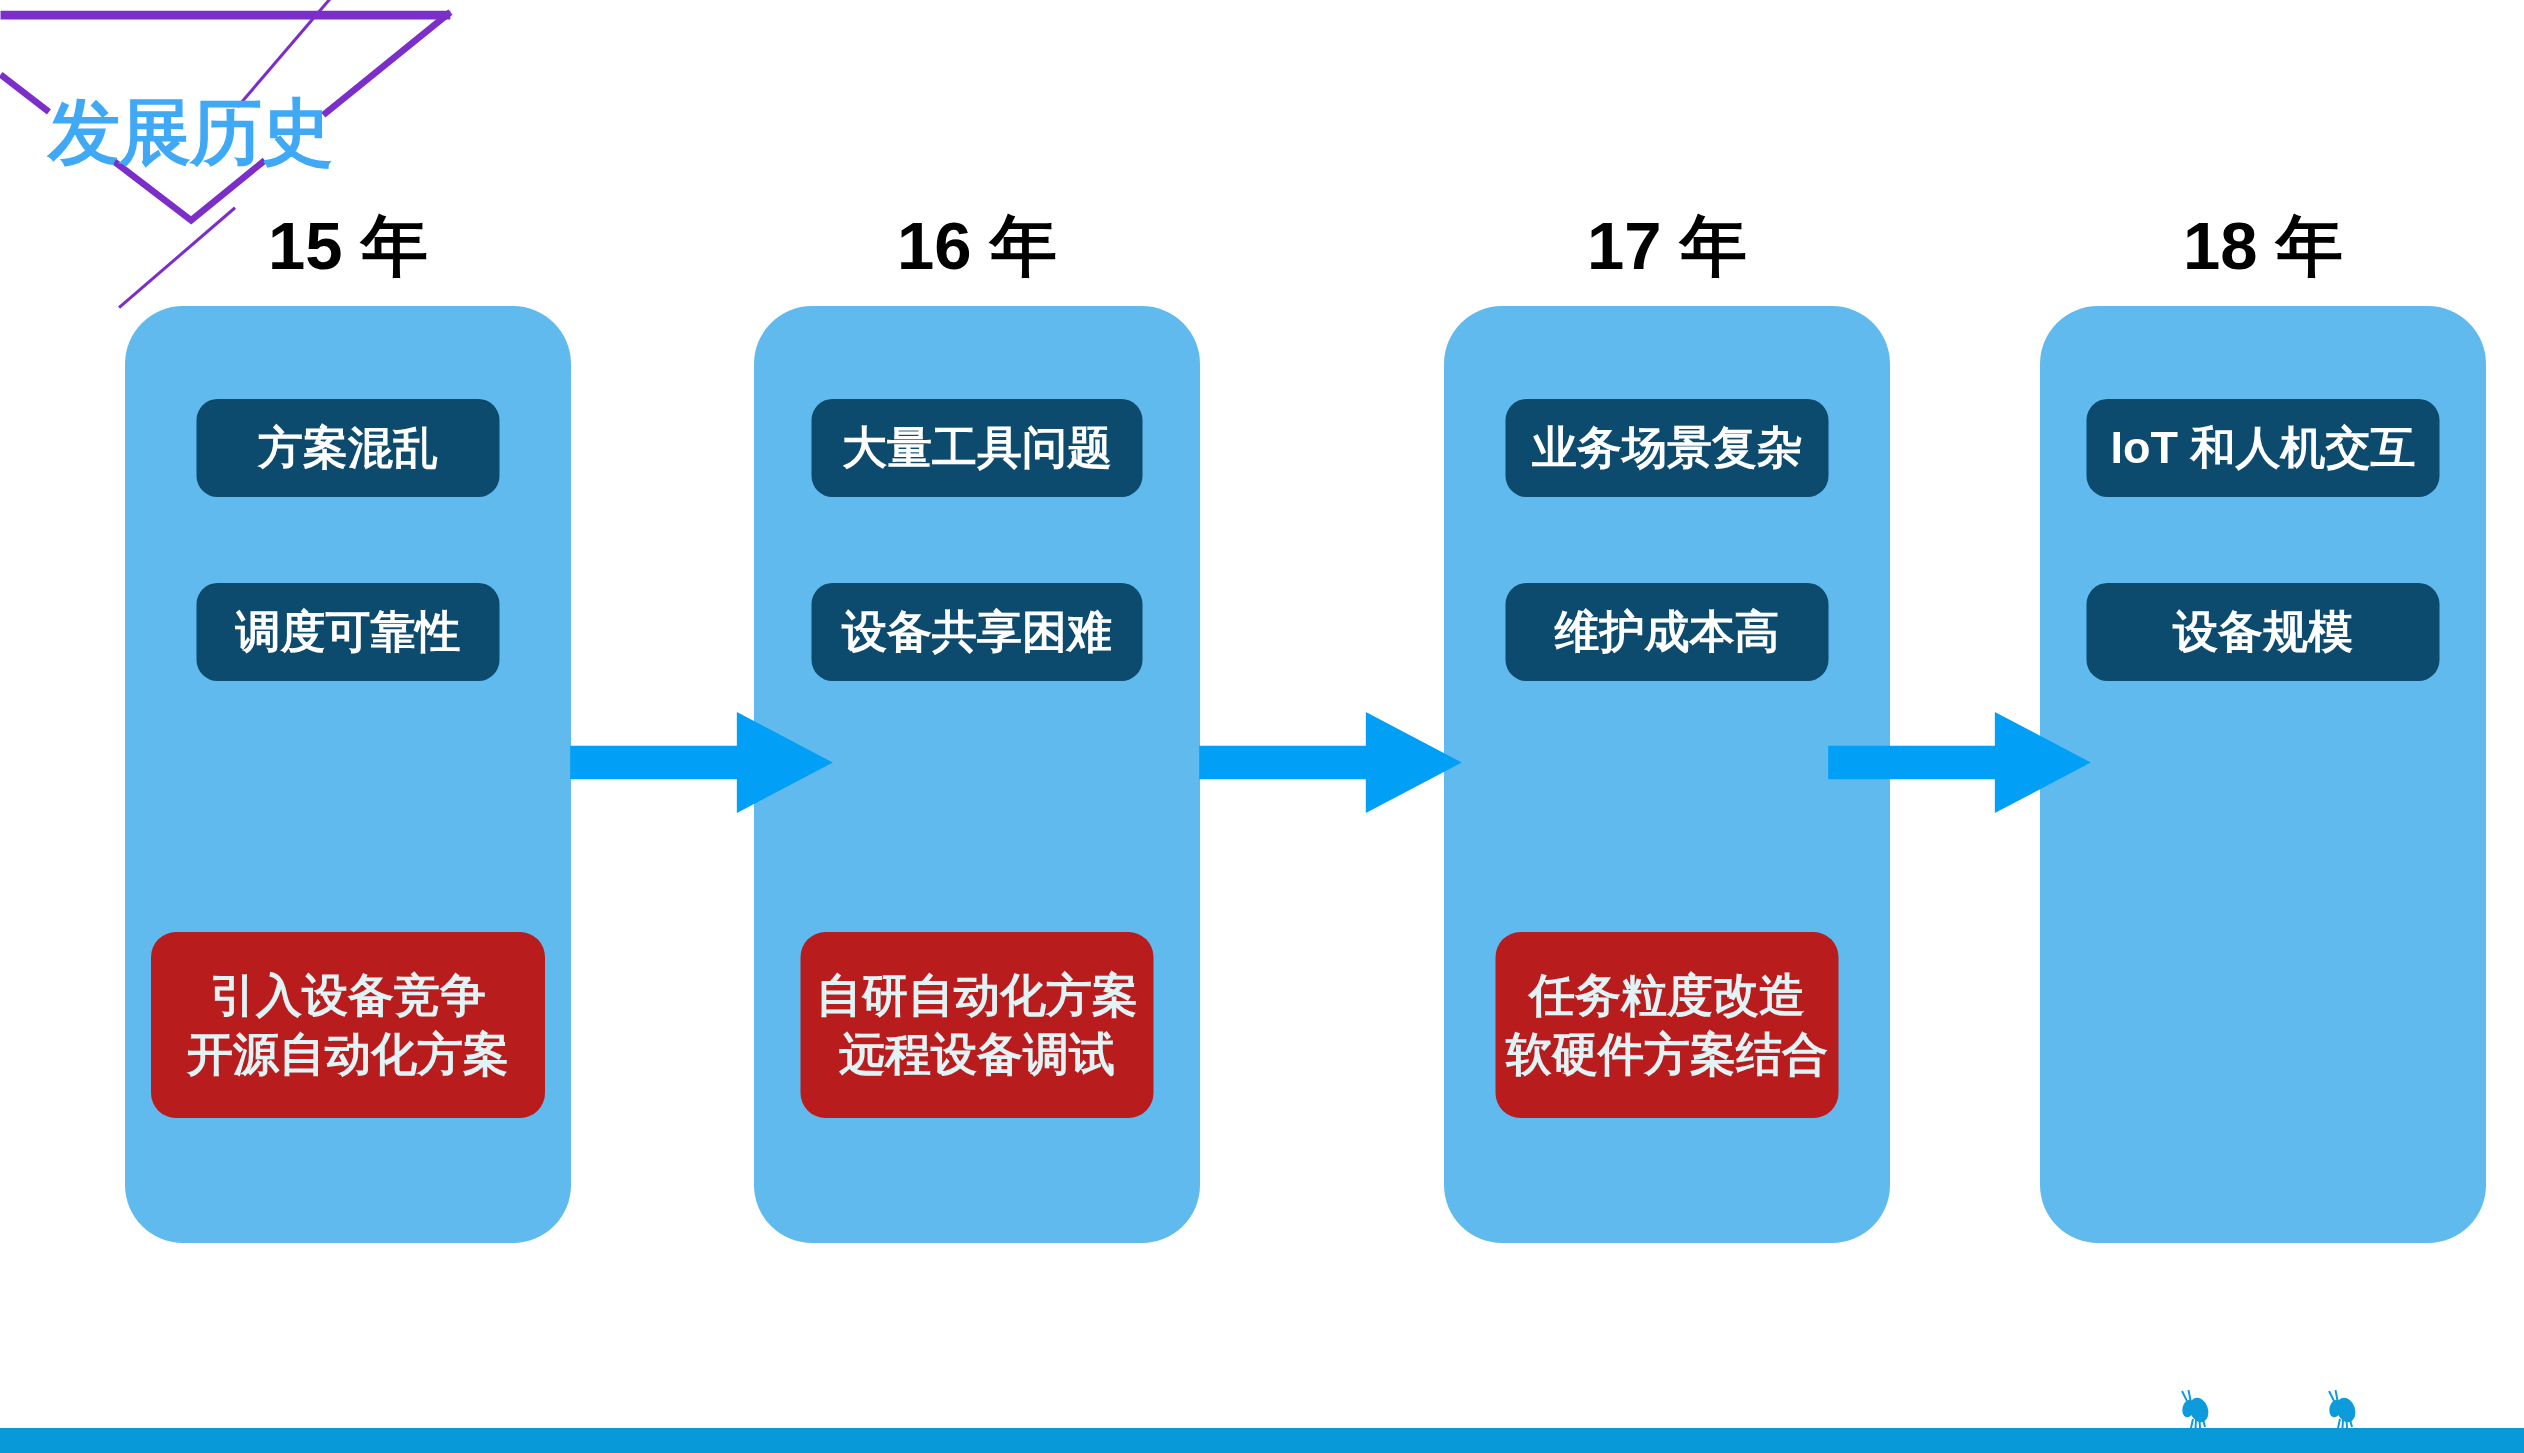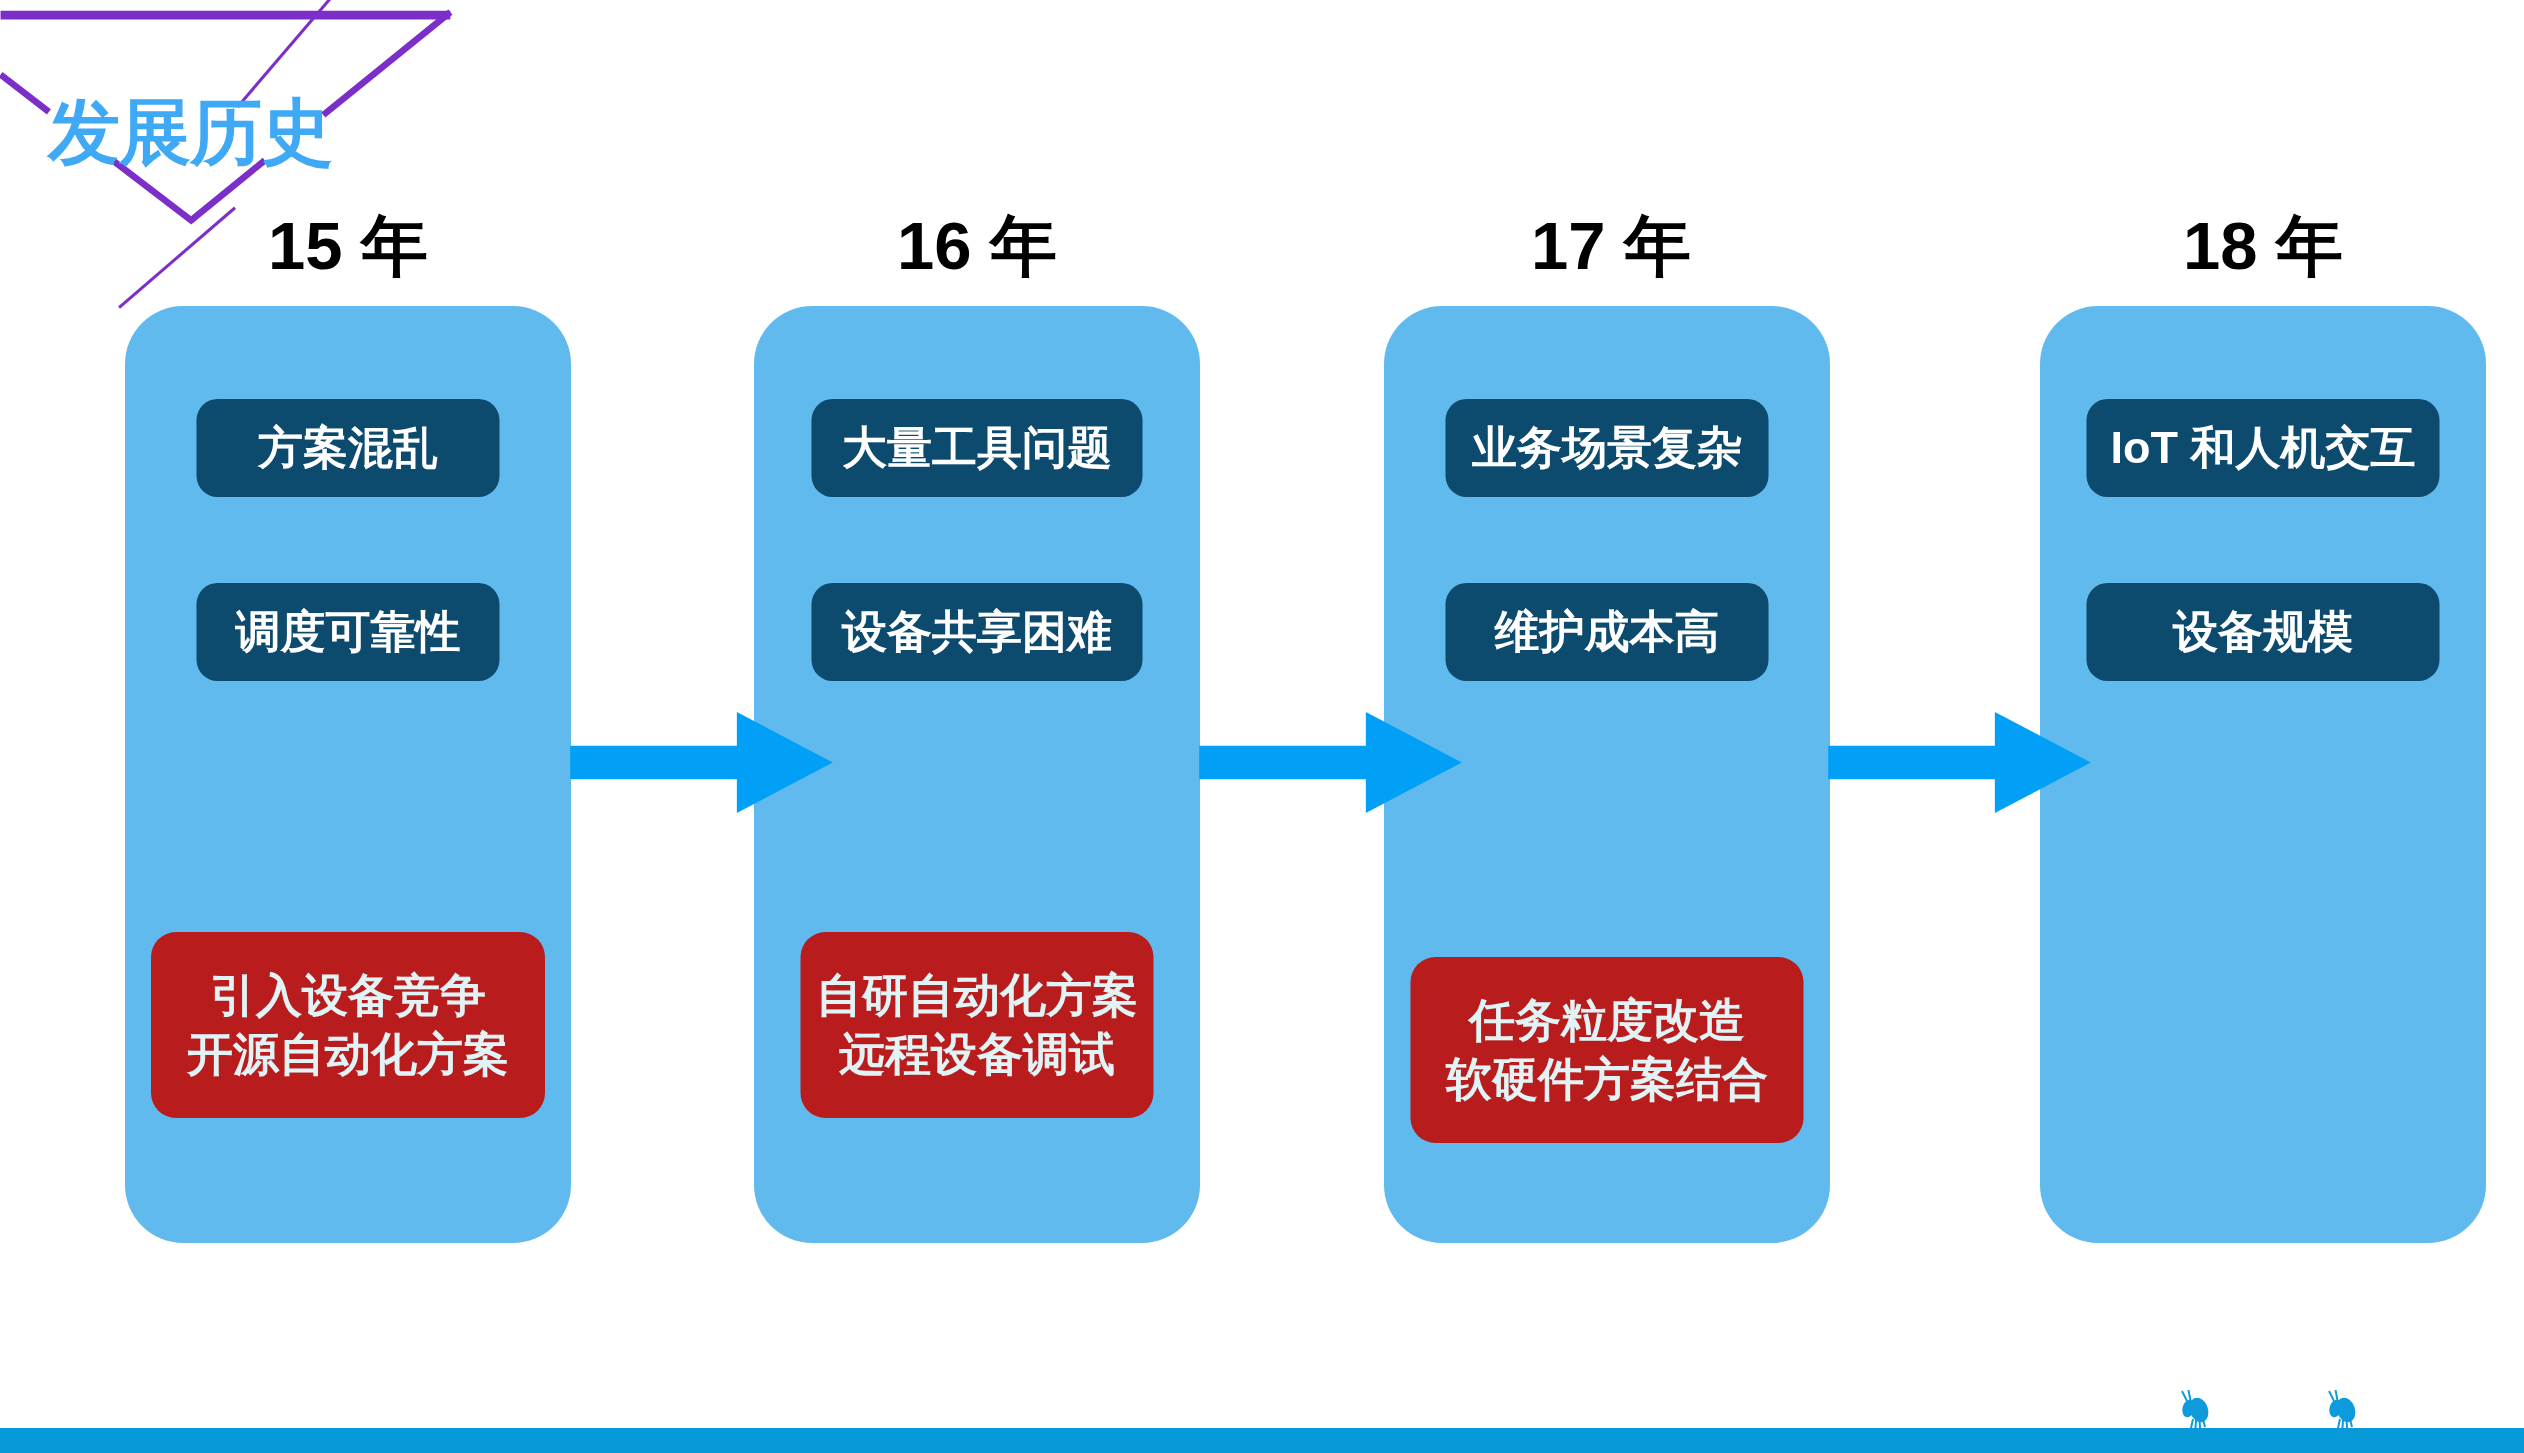--- a/index.html
+++ b/index.html
@@ -11,21 +11,21 @@
 
   
   .title{
     position:absolute;left:48px;top:85px;
     font-size:72px;font-weight:700;color:#3FA9F5;
     letter-spacing:-1px;white-space:nowrap;
   }
 
   
   .column-group{position:absolute;top:0;width:446px;height:1454px;}
-  .c0{left:125px;} .c1{left:754px;} .c2{left:1384px;padding-left:8px;} .c3{left:2013px;margin-left:27px;}
+  .c0{left:125px;} .c1{left:754px;} .c2{left:1444px;} .c3{left:2013px;margin-left:27px;}
 
   .year-label{
     position:absolute;top:206px;left:0;width:100%;height:81px;
     display:flex;align-items:center;justify-content:center;
     font-size:67px;font-weight:700;color:#000000;white-space:nowrap;
   }
 
   .column{
     position:absolute;top:306px;left:0;width:446px;height:937px;
     background:#61BAEE;border-radius:58px;
@@ -44,21 +44,21 @@
   .problem-2{top:277px;}   
   .solution{
     top:626px;            
     height:186px;background:#b91c1c;border-radius:25px;
     font-size:46px;font-weight:700;color:#E2F3F6;line-height:1.28;
   }
 
   
   .c0 .problem{width:303px;} .c0 .solution{width:394px;}
   .c1 .problem{width:331px;} .c1 .solution{width:353px;}
-  .c2 .problem{width:323px;} .c2 .solution{width:393px;margin-top:25px;}
+  .c2 .problem{width:323px;} .c2 .solution{width:343px;}
   .c3 .problem{width:353px;} .c3 .solution{width:263px;}
 
   
   .arrow{position:absolute;top:712px;width:263px;height:101px;}
   .arrow-1{left:570px;} .arrow-2{left:1199px;} .arrow-3{left:1828px;}
 
   
   .footer-bar{position:absolute;left:0;top:1428px;width:100%;height:26px;background:#0899D8;}
   .ant{position:absolute;top:1390px;width:31px;height:38px;}
   .ant-1{left:2179px;} .ant-2{left:2326px;}

